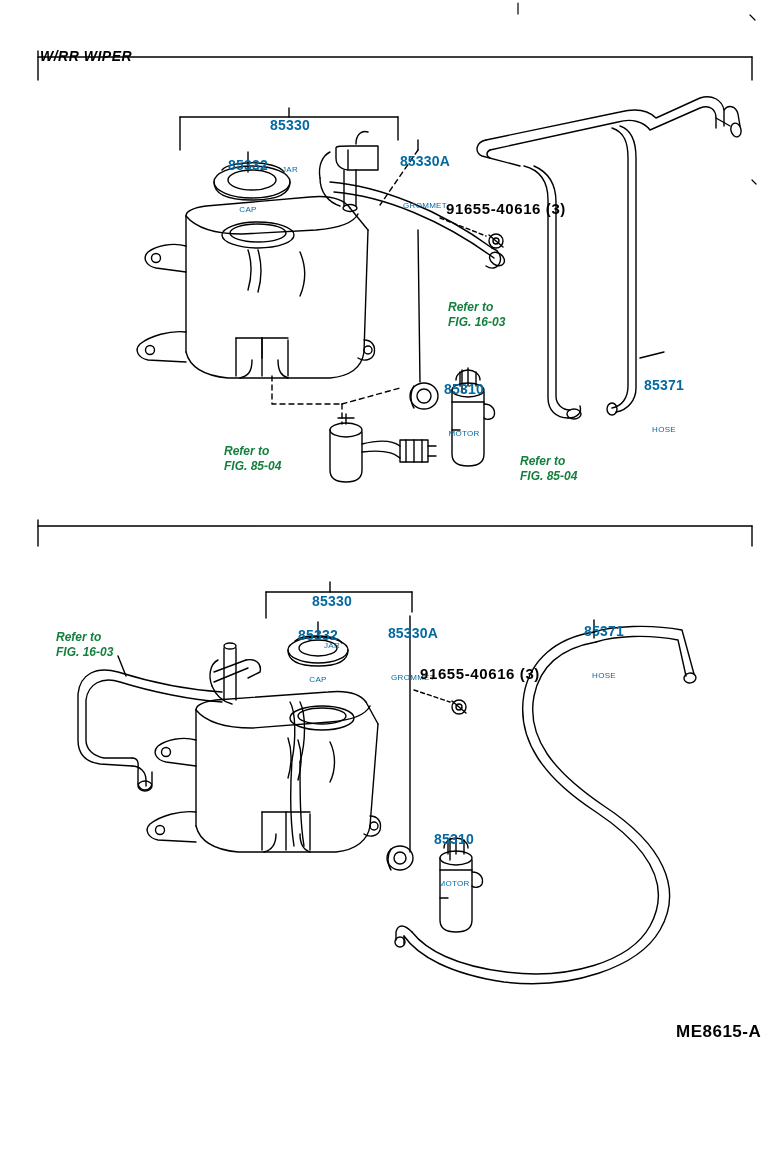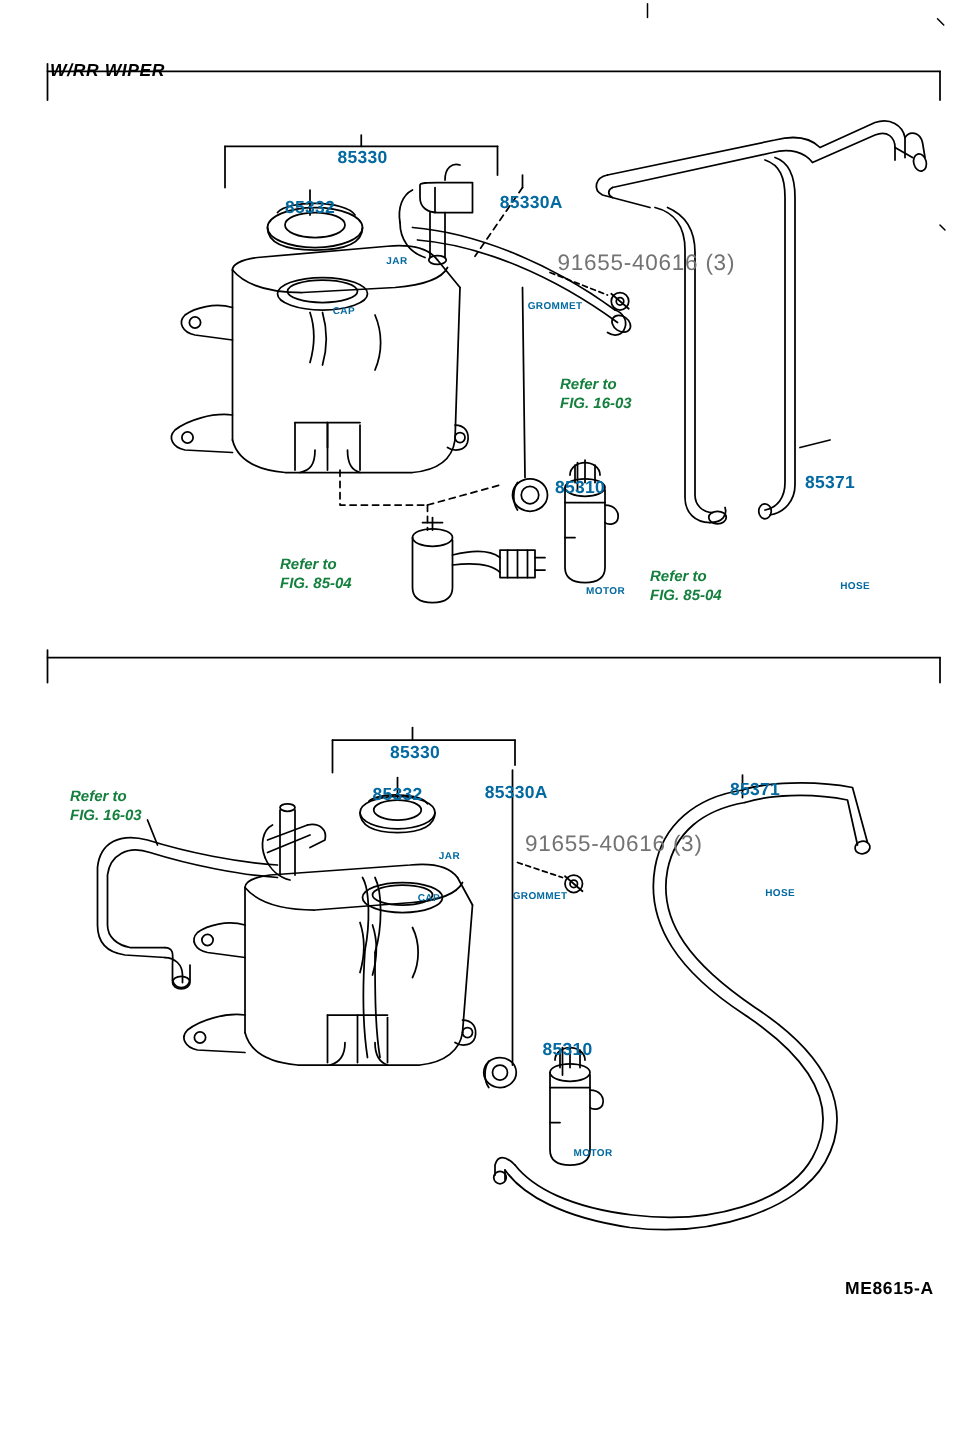--- a/index.html
+++ b/index.html
@@ -24,24 +24,23 @@
   }
   .lbl .t1 {
     display: block;
     font-size: 14px;
     font-weight: bold;
     text-align: center;
   }
   .lbl .t2 {
     display: block;
     font-size: 8px;
-    font-weight: bold;
-    text-align: right;
+    font-weight: normal;
+    text-align: center;
     letter-spacing: 0.3px;
-    margin-top: 39px;
   }
   .hdr {
     position: absolute;
     font-size: 14px;
     font-weight: bold;
     font-style: italic;
     color: #000000;
     letter-spacing: 0.5px;
   }
   .refer {
@@ -55,23 +54,23 @@
   }
   .plain {
     position: absolute;
     font-size: 11.5px;
     font-weight: bold;
     color: #000000;
     white-space: pre;
   }
   .code {
     position: absolute;
-    font-size: 18px;
-    font-weight: normal;
-    color: #737373;
+    font-size: 15px;
+    font-weight: bold;
+    color: #000000;
     letter-spacing: 0.6px;
     white-space: pre;
   }
   svg.art {
     position: absolute;
     left: 0;
     top: 0;
     width: 776px;
     height: 1152px;
   }
@@ -409,15 +408,15 @@
   <div class="lbl" style="left:572px; top:590px; width:64px;">
     <span class="t1">85371</span>
     <span class="t2">HOSE</span>
   </div>
 
   <div class="lbl" style="left:418px; top:798px; width:72px;">
     <span class="t1">85310</span>
     <span class="t2">MOTOR</span>
   </div>
 
-  <div class="plain" style="left:676px; top:1022px; font-size:14px; letter-spacing:0.5px;text-align:right;">ME8615-A</div>
+  <div class="plain" style="left:676px; top:1022px; font-size:17px; letter-spacing:0.5px;text-align:right;">ME8615-A</div>
 
 </div>
 
 </body></html>

